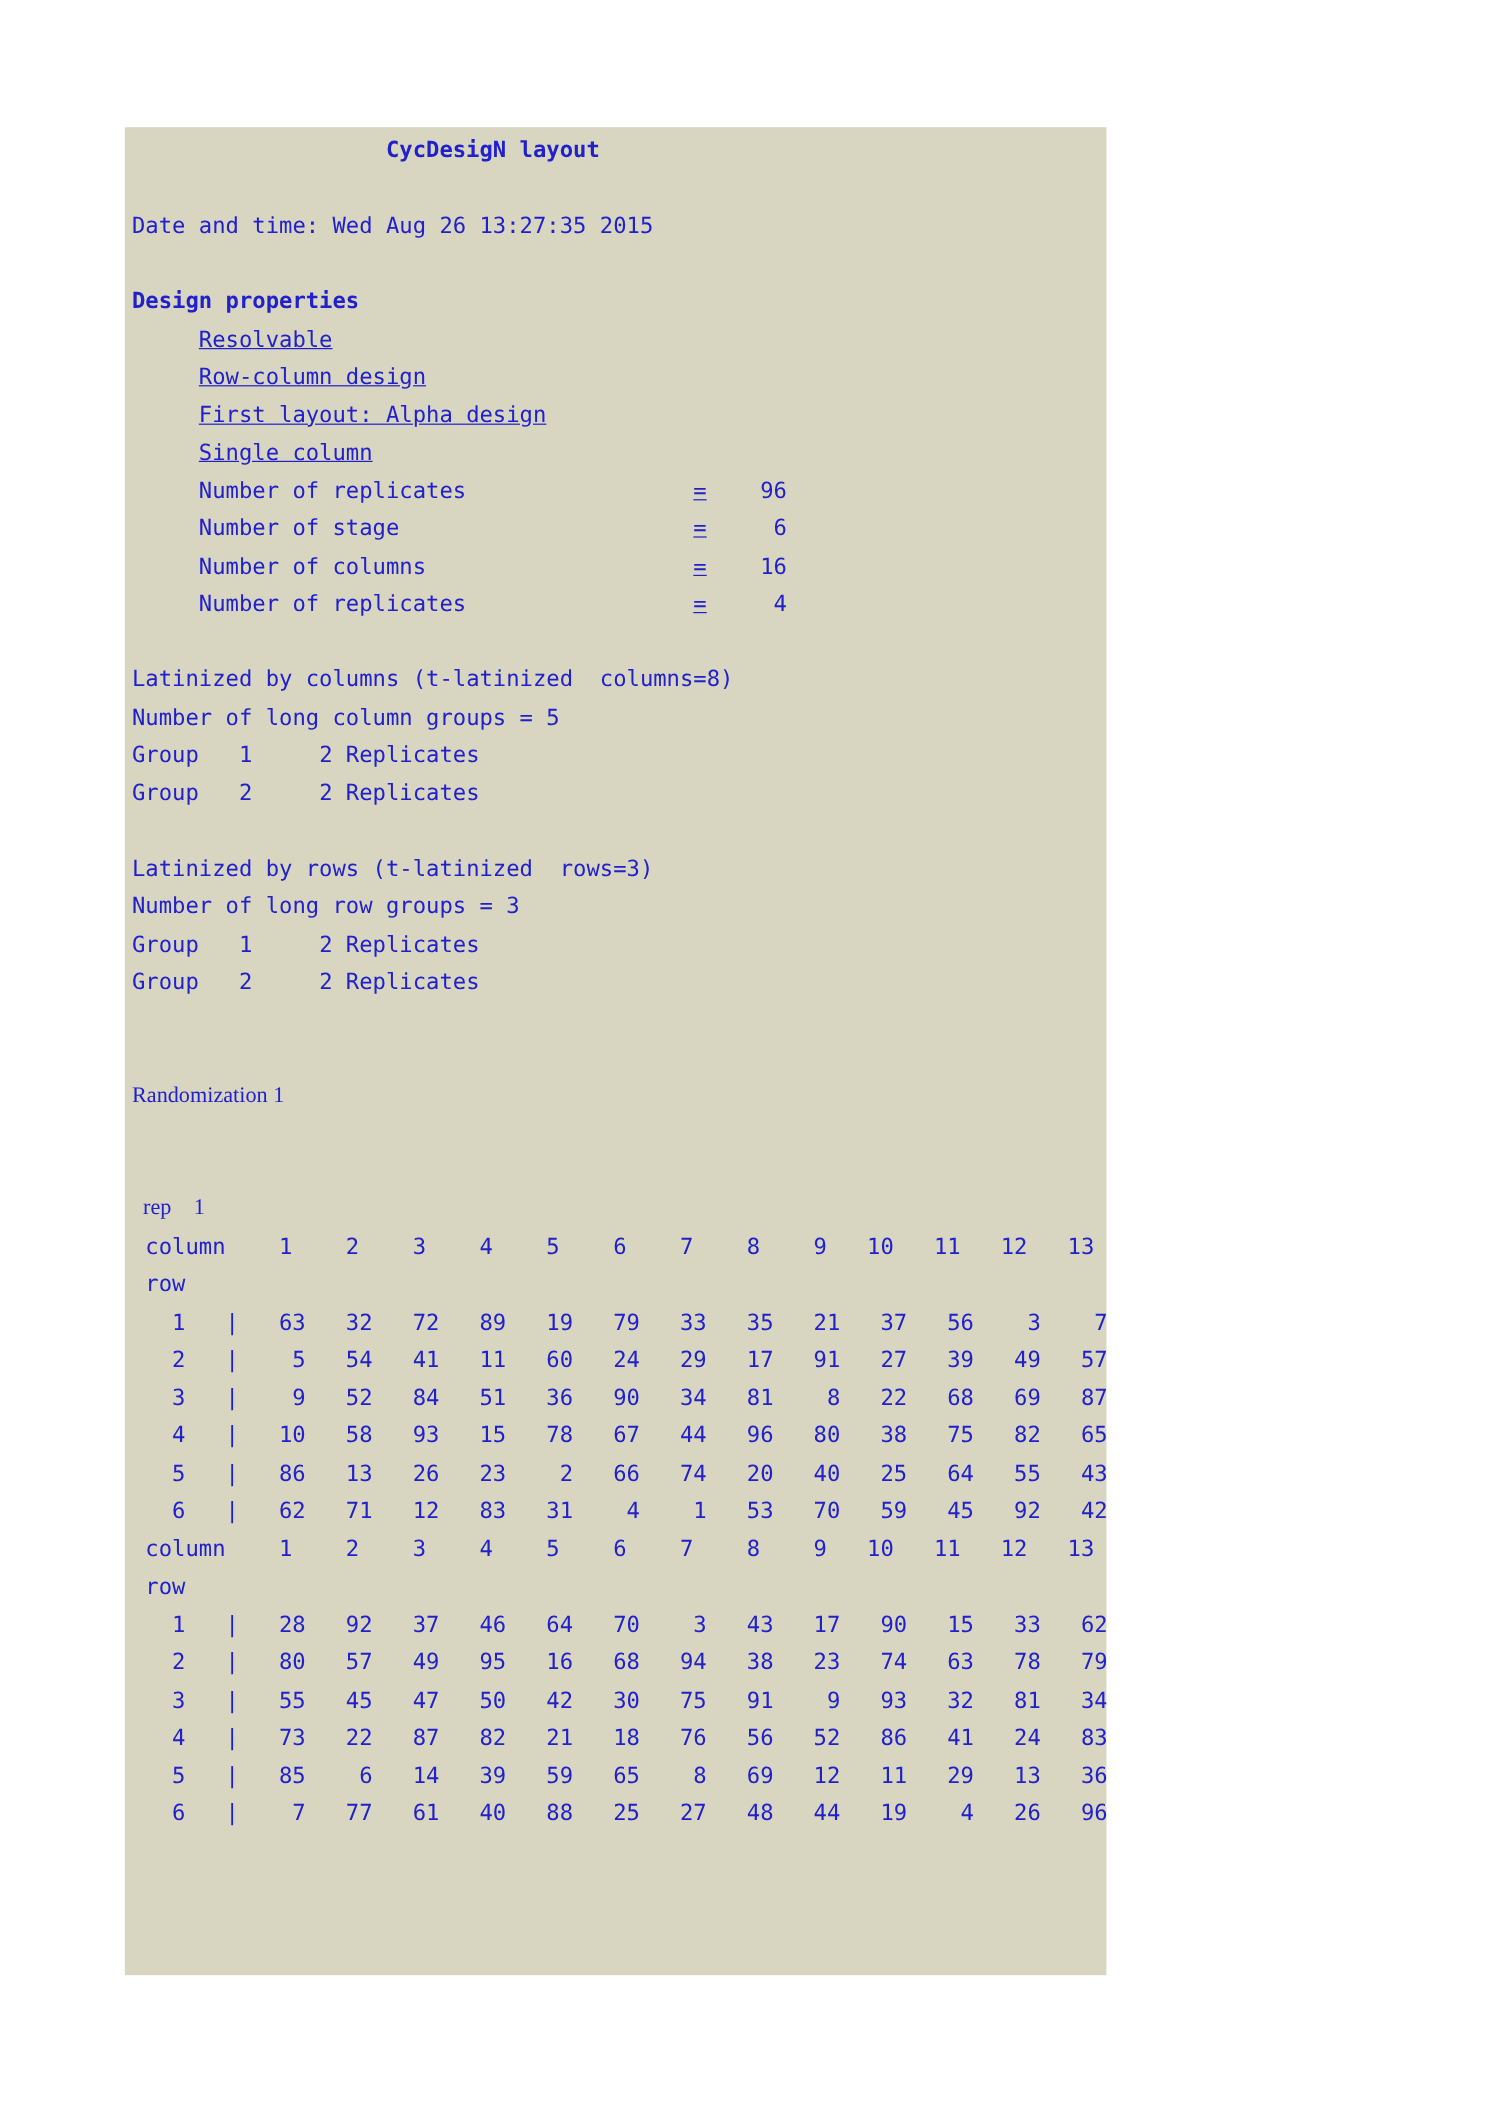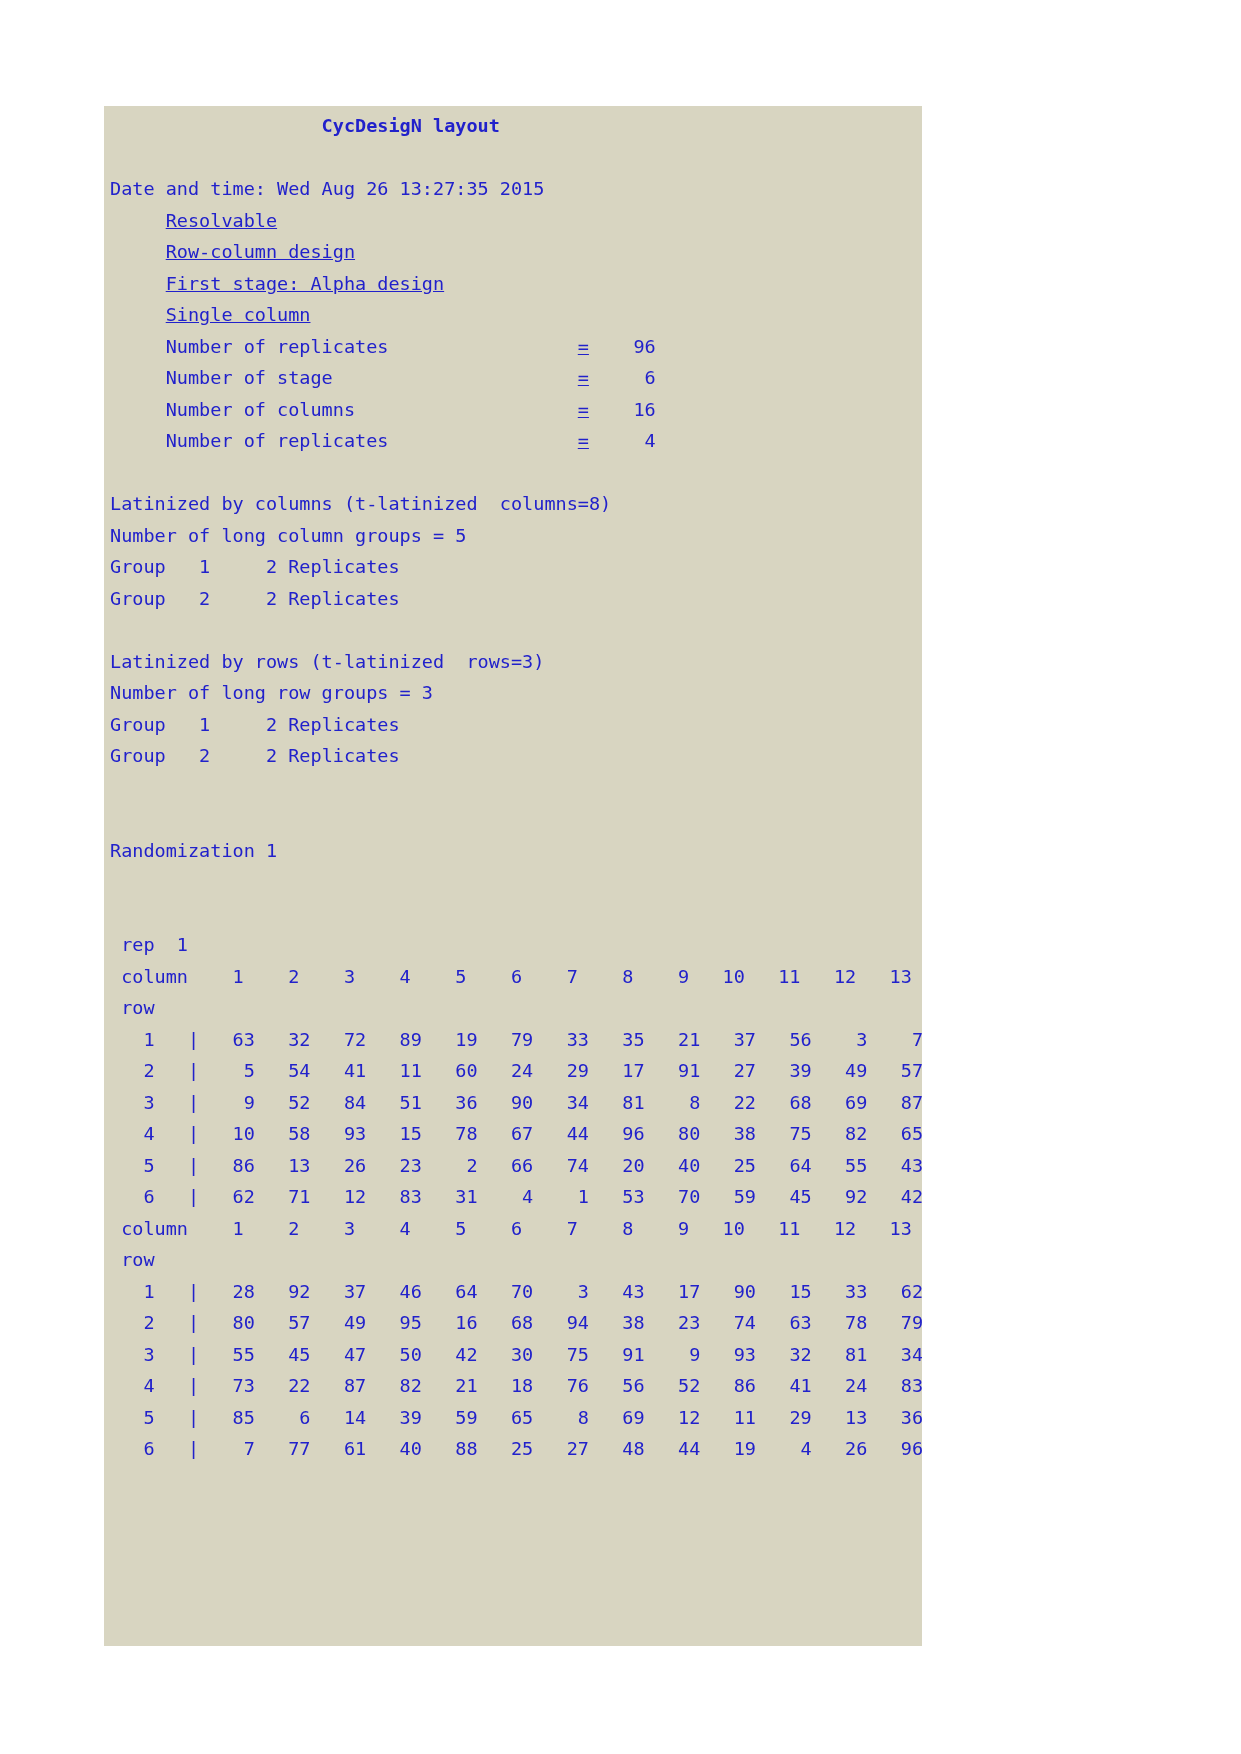--- a/index.html
+++ b/index.html
@@ -24,21 +24,21 @@
   }
   .line{
     height:var(--lh); line-height:var(--lh);
     white-space:pre;
   }
   .bold{ font-weight:bold; }
   .indent-title{ padding-left:19ch; }
   .indent-1{ padding-left:1ch; }
   .indent-5{ padding-left:5ch;text-decoration:underline; }
   .gap-1{ margin-top:var(--lh); }
-  .gap-2{ margin-top:calc(var(--lh) * 2); }
+  .gap-2{ margin-top:calc(var(--lh) * 2);font-family:Liberation Serif, serif; }
   
   .p-label{ display:inline-block; width:37ch; }
   .p-value{ display:inline-block; width:6ch; text-align:right; }
   
   .g-num{ display:inline-block; width:4ch; text-align:right; }
   .g-reps{ margin-left:5ch; }
   
   .rep-num{ margin-left:2ch; }
   .row-num{ display:inline-block; width:4ch; text-align:right; }
   .row-pipe{ display:inline-block; width:4ch; text-align:right; }
@@ -47,23 +47,24 @@
 </head>
 <body>
 
 <div class="doc-box">
 
   <div class="line bold indent-title">CycDesigN layout</div>
 
   <div class="line gap-1">Date and time: Wed Aug 26 13:27:35 2015</div>
 
   <div>
+    <div class="line bold gap-1">Design properties</div>
     <div class="line indent-5">Resolvable</div>
     <div class="line indent-5">Row-column design</div>
-    <div class="line indent-5">First stage: Alpha design</div>
+    <div class="line indent-5">First layout: Alpha design</div>
     <div class="line indent-5">Single column</div>
     <div class="line indent-5"><span class="p-label">Number of replicates</span><span>=</span><span class="p-value">96</span></div>
     <div class="line indent-5"><span class="p-label">Number of stage</span><span>=</span><span class="p-value">6</span></div>
     <div class="line indent-5"><span class="p-label">Number of columns</span><span>=</span><span class="p-value">16</span></div>
     <div class="line indent-5"><span class="p-label">Number of replicates</span><span>=</span><span class="p-value">4</span></div>
   </div>
 
   <div>
     <div class="line gap-1">Latinized by columns (t-latinized  columns=8)</div>
     <div class="line">Number of long column groups = 5</div>

